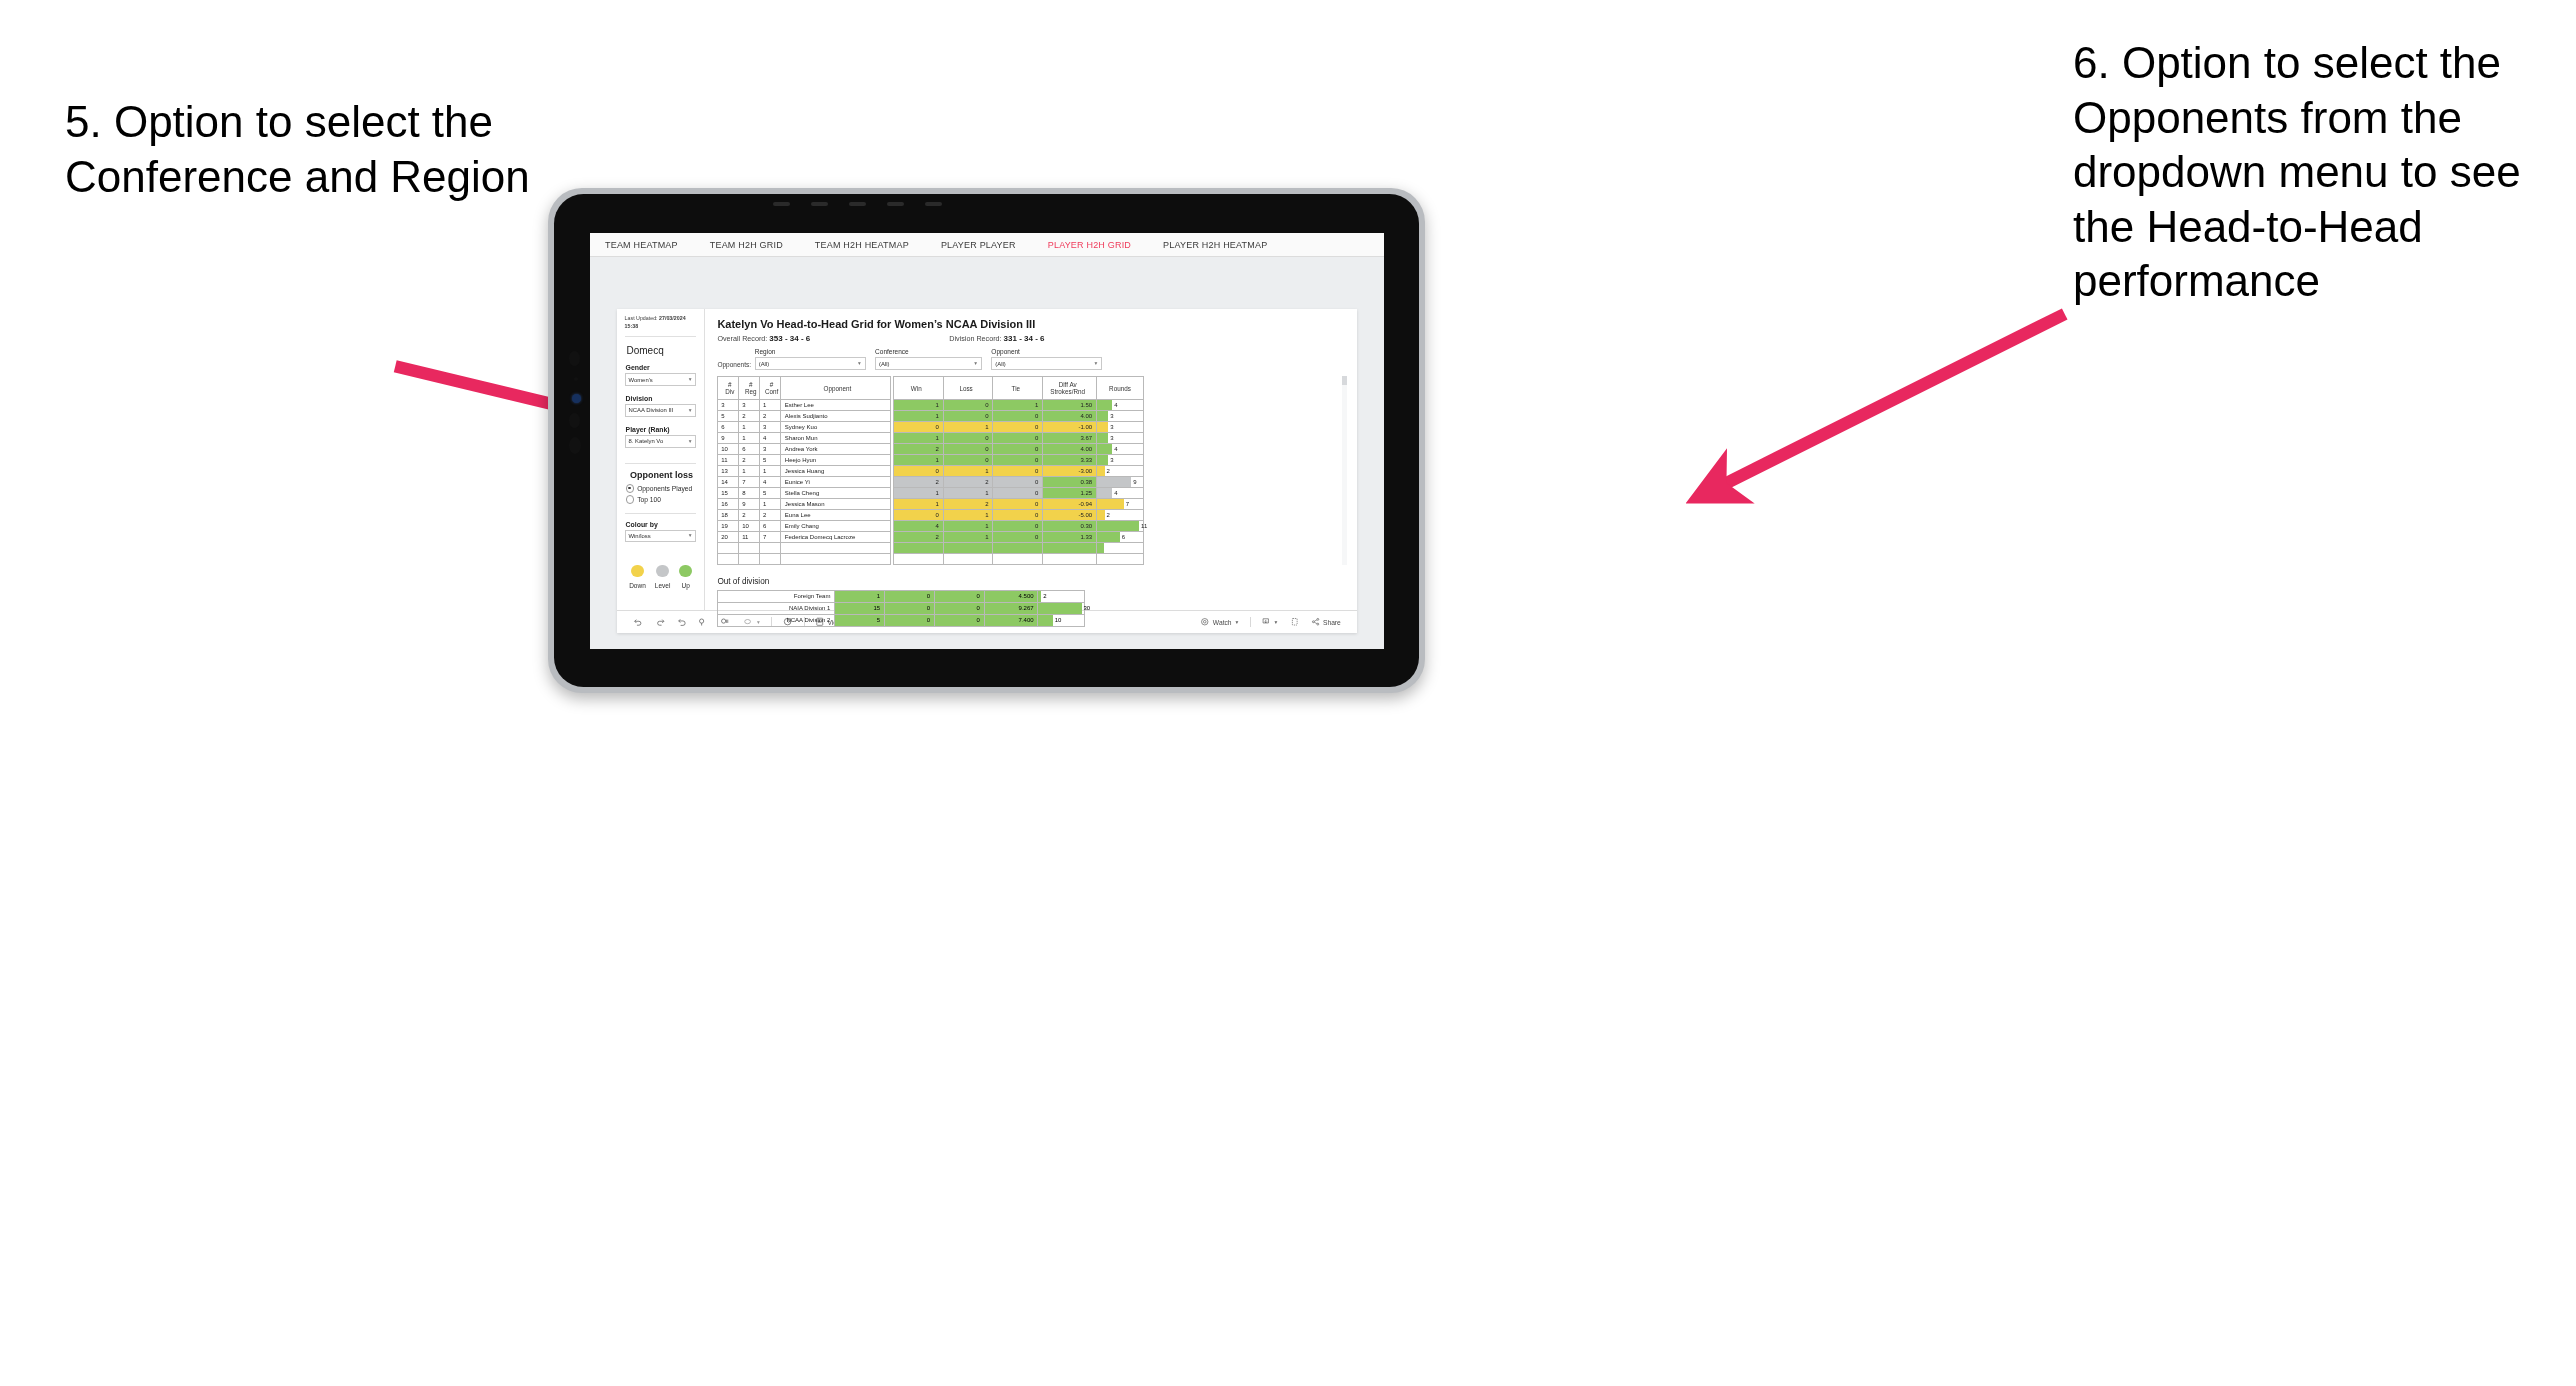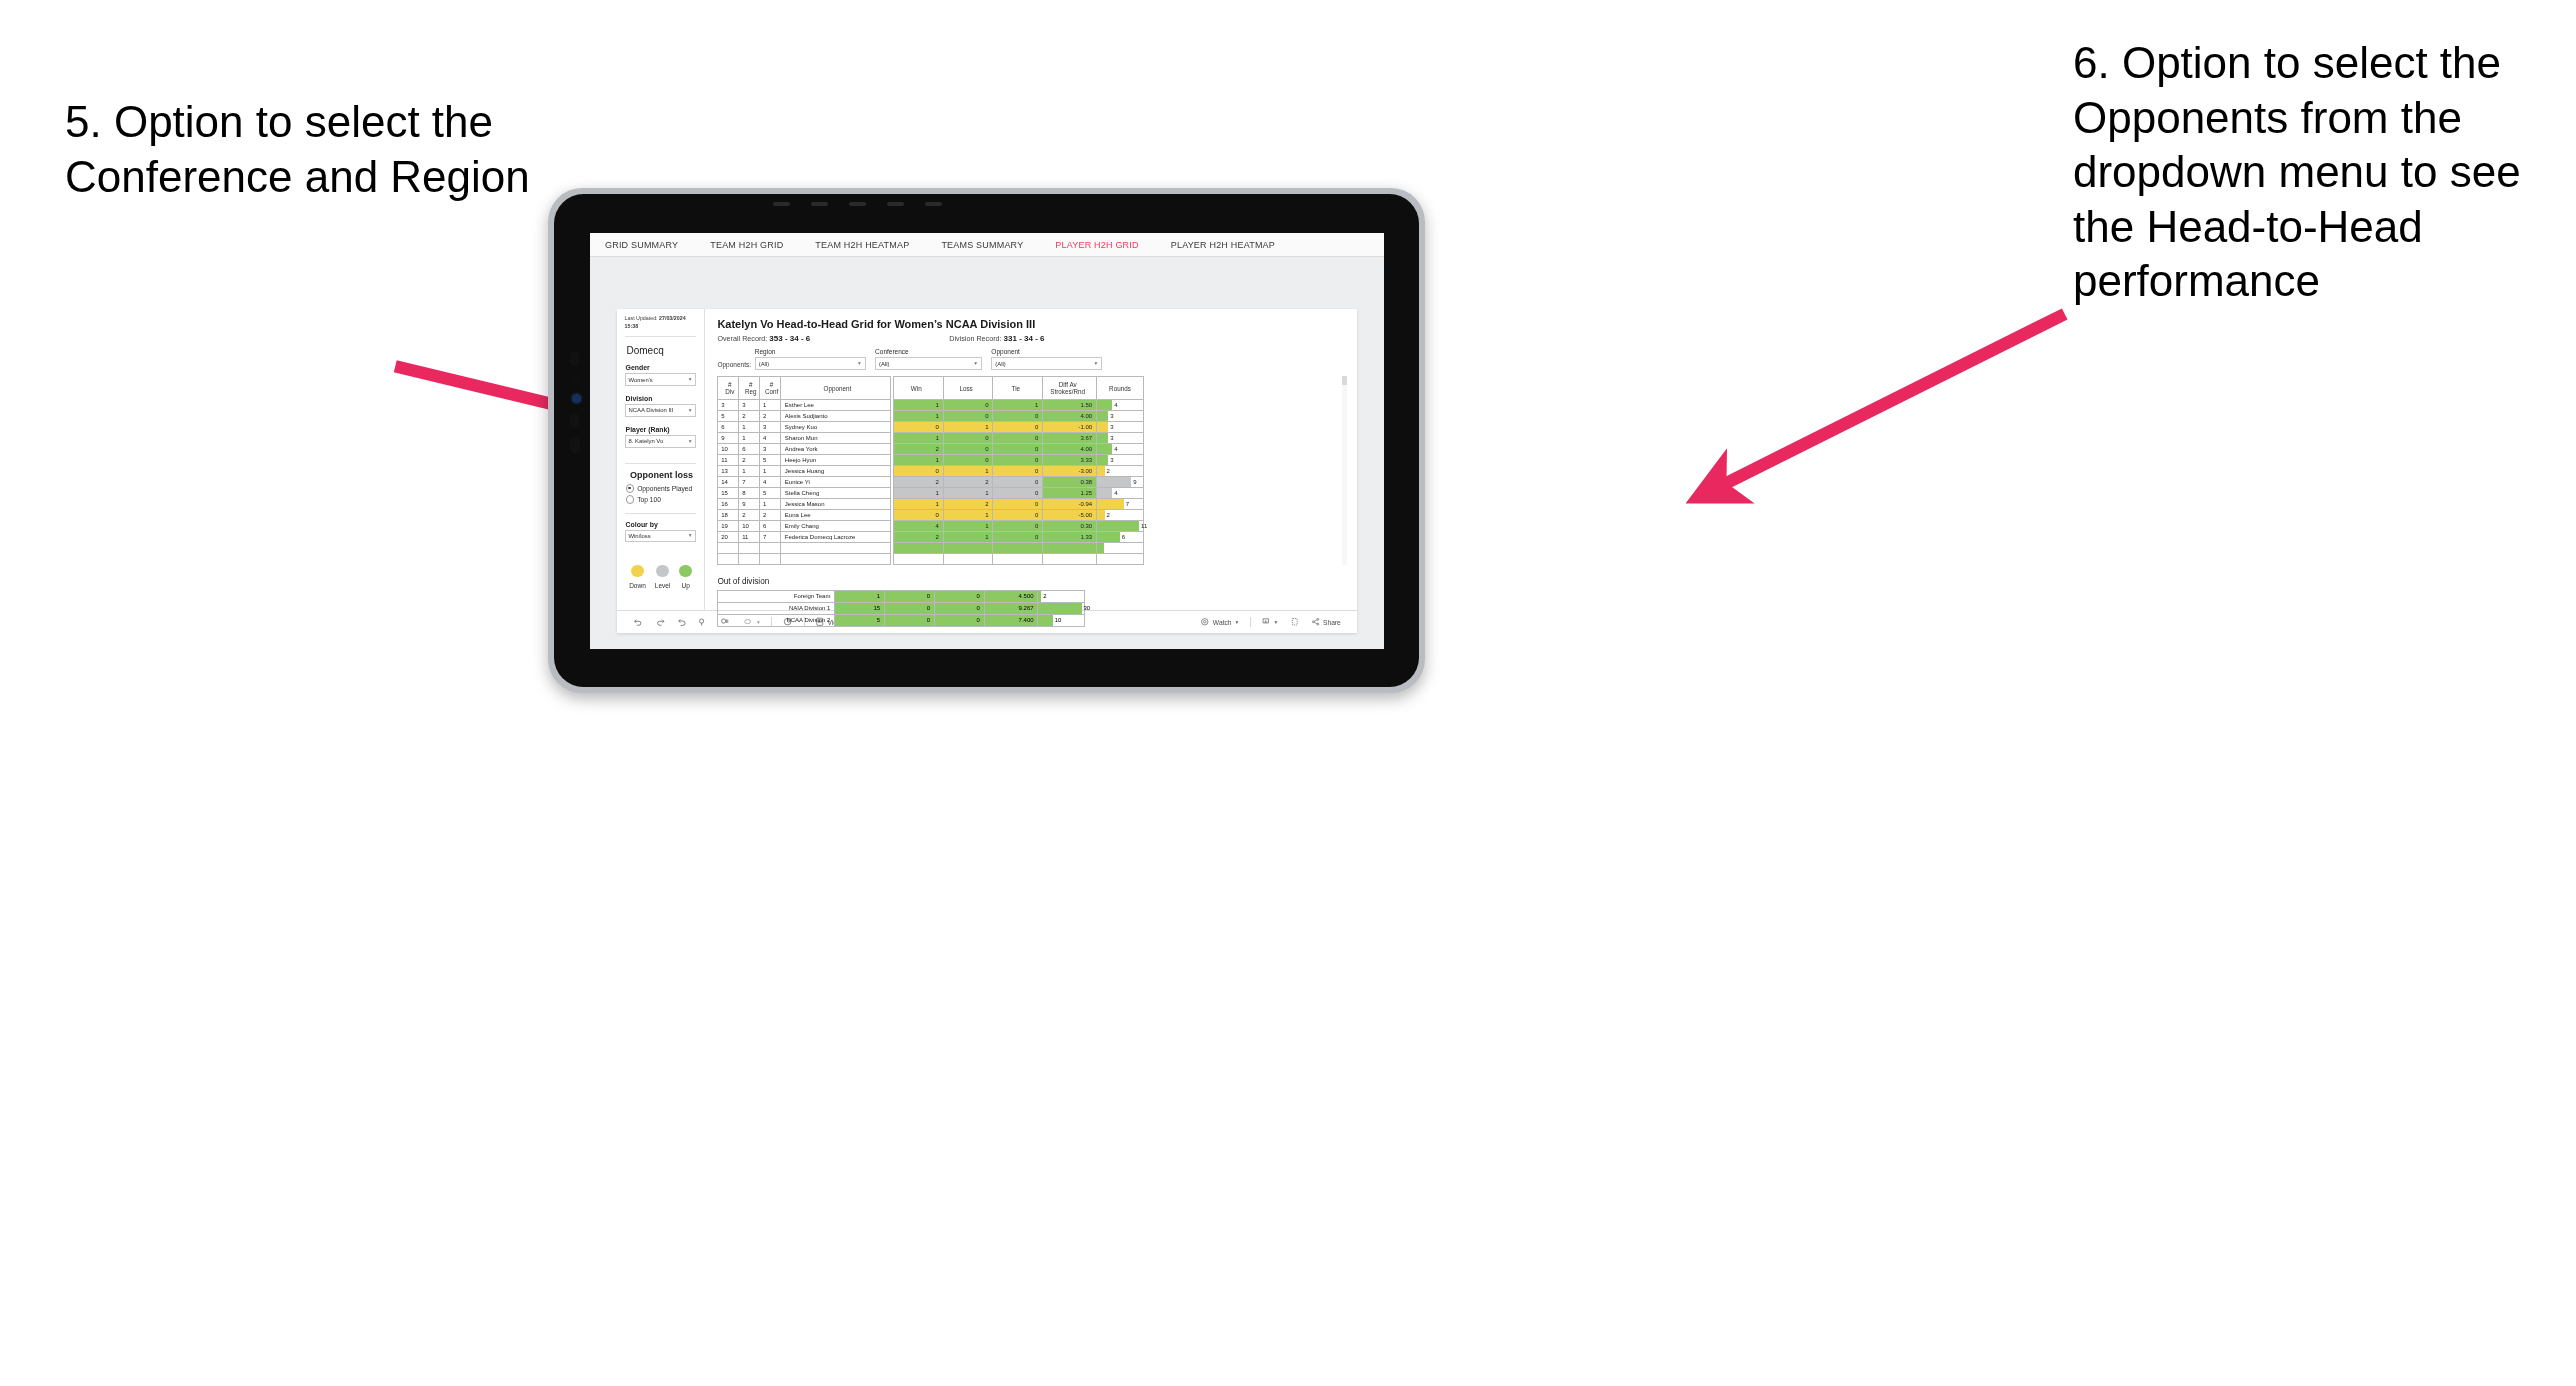--- a/index.html
+++ b/index.html
@@ -153,24 +153,24 @@
   <div class="sensor" id="s2"></div>
   <div class="sensor" id="s3"></div>
   <div class="sensor" id="s4"></div>
   <div class="sensor" id="s5"></div>
 
   <div class="tab-screen">
   <div class="app">
 
 
     <div class="subnav">
-      <div class="subitem">GRID SUMMARY</div>
+      <div class="subitem">TEAM HEATMAP</div>
       <div class="subitem">TEAM H2H GRID</div>
       <div class="subitem">TEAM H2H HEATMAP</div>
-      <div class="subitem">TEAMS SUMMARY</div>
+      <div class="subitem">PLAYER PLAYER</div>
       <div class="subitem active">PLAYER H2H GRID</div>
       <div class="subitem">PLAYER H2H HEATMAP</div>
     </div>
 
     <div class="vizwrap">
       <div class="vizbody">
 
         <div class="sidebar">
           <div class="lastupd">
             <span>Last Updated:</span> <b>27/03/2024</b><br>

